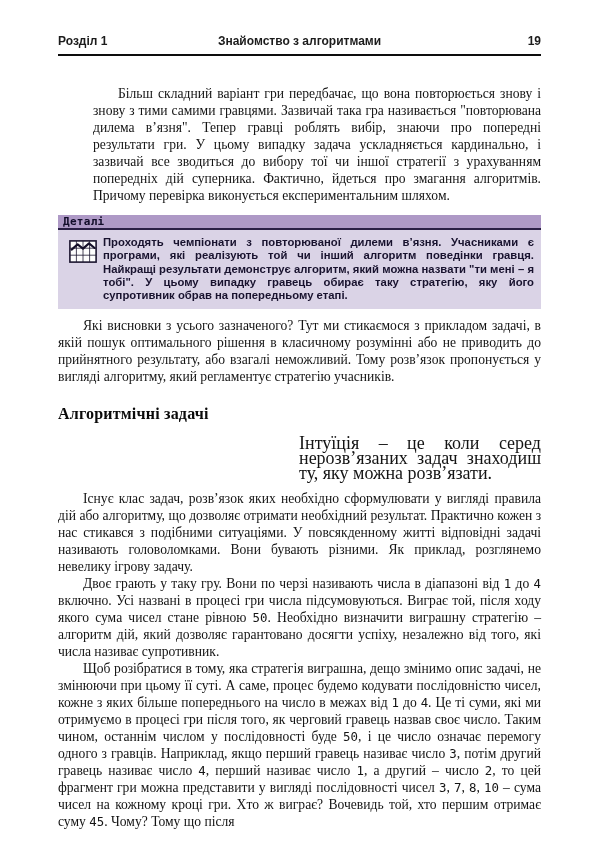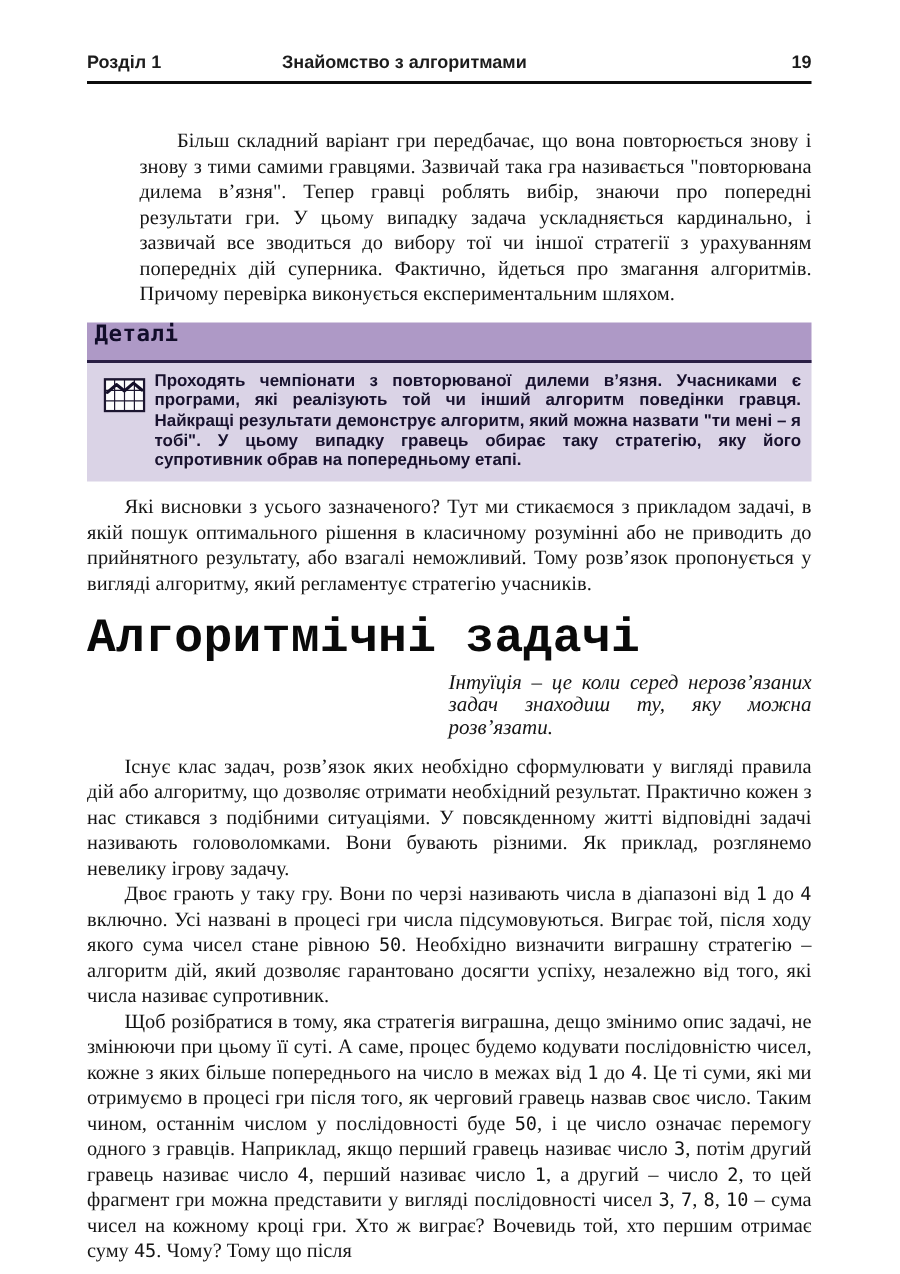--- a/index.html
+++ b/index.html
@@ -19,41 +19,41 @@
     display: flex;
     align-items: baseline;
     font-family: "Liberation Sans", sans-serif;
     font-weight: 700;
     font-size: 12px;
     color: #1c1c1c;
     border-bottom: 2.5px solid #0d0d0d;
     padding-bottom: 6px;
   }
   .hdr-left  { width: 130px; }
-  .hdr-center{ flex: 1; text-align: left; }
+  .hdr-center{ flex: 1; text-align: center; }
   .hdr-right { width: 130px; text-align: right; }
 
   .body-p {
     margin: 0;
     font-size: 13.6px;
     line-height: 17px;
     text-align: justify;
     text-indent: 25px;
   }
   .p-first { margin-top: 29px; margin-left: 35px; }
   .mt8  { margin-top: 8px; }
 
   .details { margin-top: 11px; }
   .details-head {
     background: var(--details-header-bg, #ae99c6);
     border-bottom: 2px solid var(--details-rule, #2a1f45);
-    padding: 1px 5px 12px 5px;
+    padding: 1px 5px 0 5px;
     font-family: "DejaVu Sans Mono", monospace;
     font-weight: 700;
-    font-size: 15px;
+    font-size: 11px;
     line-height: 12px;
     color: #120d2a;
     letter-spacing: 0.3px;
   }
   .details-body {
     background: var(--details-body-bg, #dad3e6);
     display: flex;
     align-items: flex-start;
     padding: 6px 7px 7px 5px;
     font-weight: bold;
@@ -69,32 +69,31 @@
     margin: 0;
     font-family: "Liberation Sans", sans-serif;
     font-size: 11.3px;
     line-height: 13.3px;
     text-align: justify;
     color: #18122e;
   }
 
   .section-title {
     margin: 16px 0 9px 0;
-    font-family: Liberation Mono, monospace;
+    font-family: Liberation Serif, serif;
     font-weight: 700;
-    font-size: 32px;
+    font-size: 16px;
     line-height: 26px;
     color: #0a0a0a;
     letter-spacing: 0.2px;
   }
   .epigraph {
     width: 242px;
     margin: 0 0 9px auto;
-    font-style: italic;
-    font-size: 14px;
+    font-size: 18px;
     line-height: 15px;
     text-align: justify;
   }
   .mono {
     font-family: "DejaVu Sans Mono", monospace;
     font-size: 12.4px;
   }
 </style>
 </head>
 <body>

